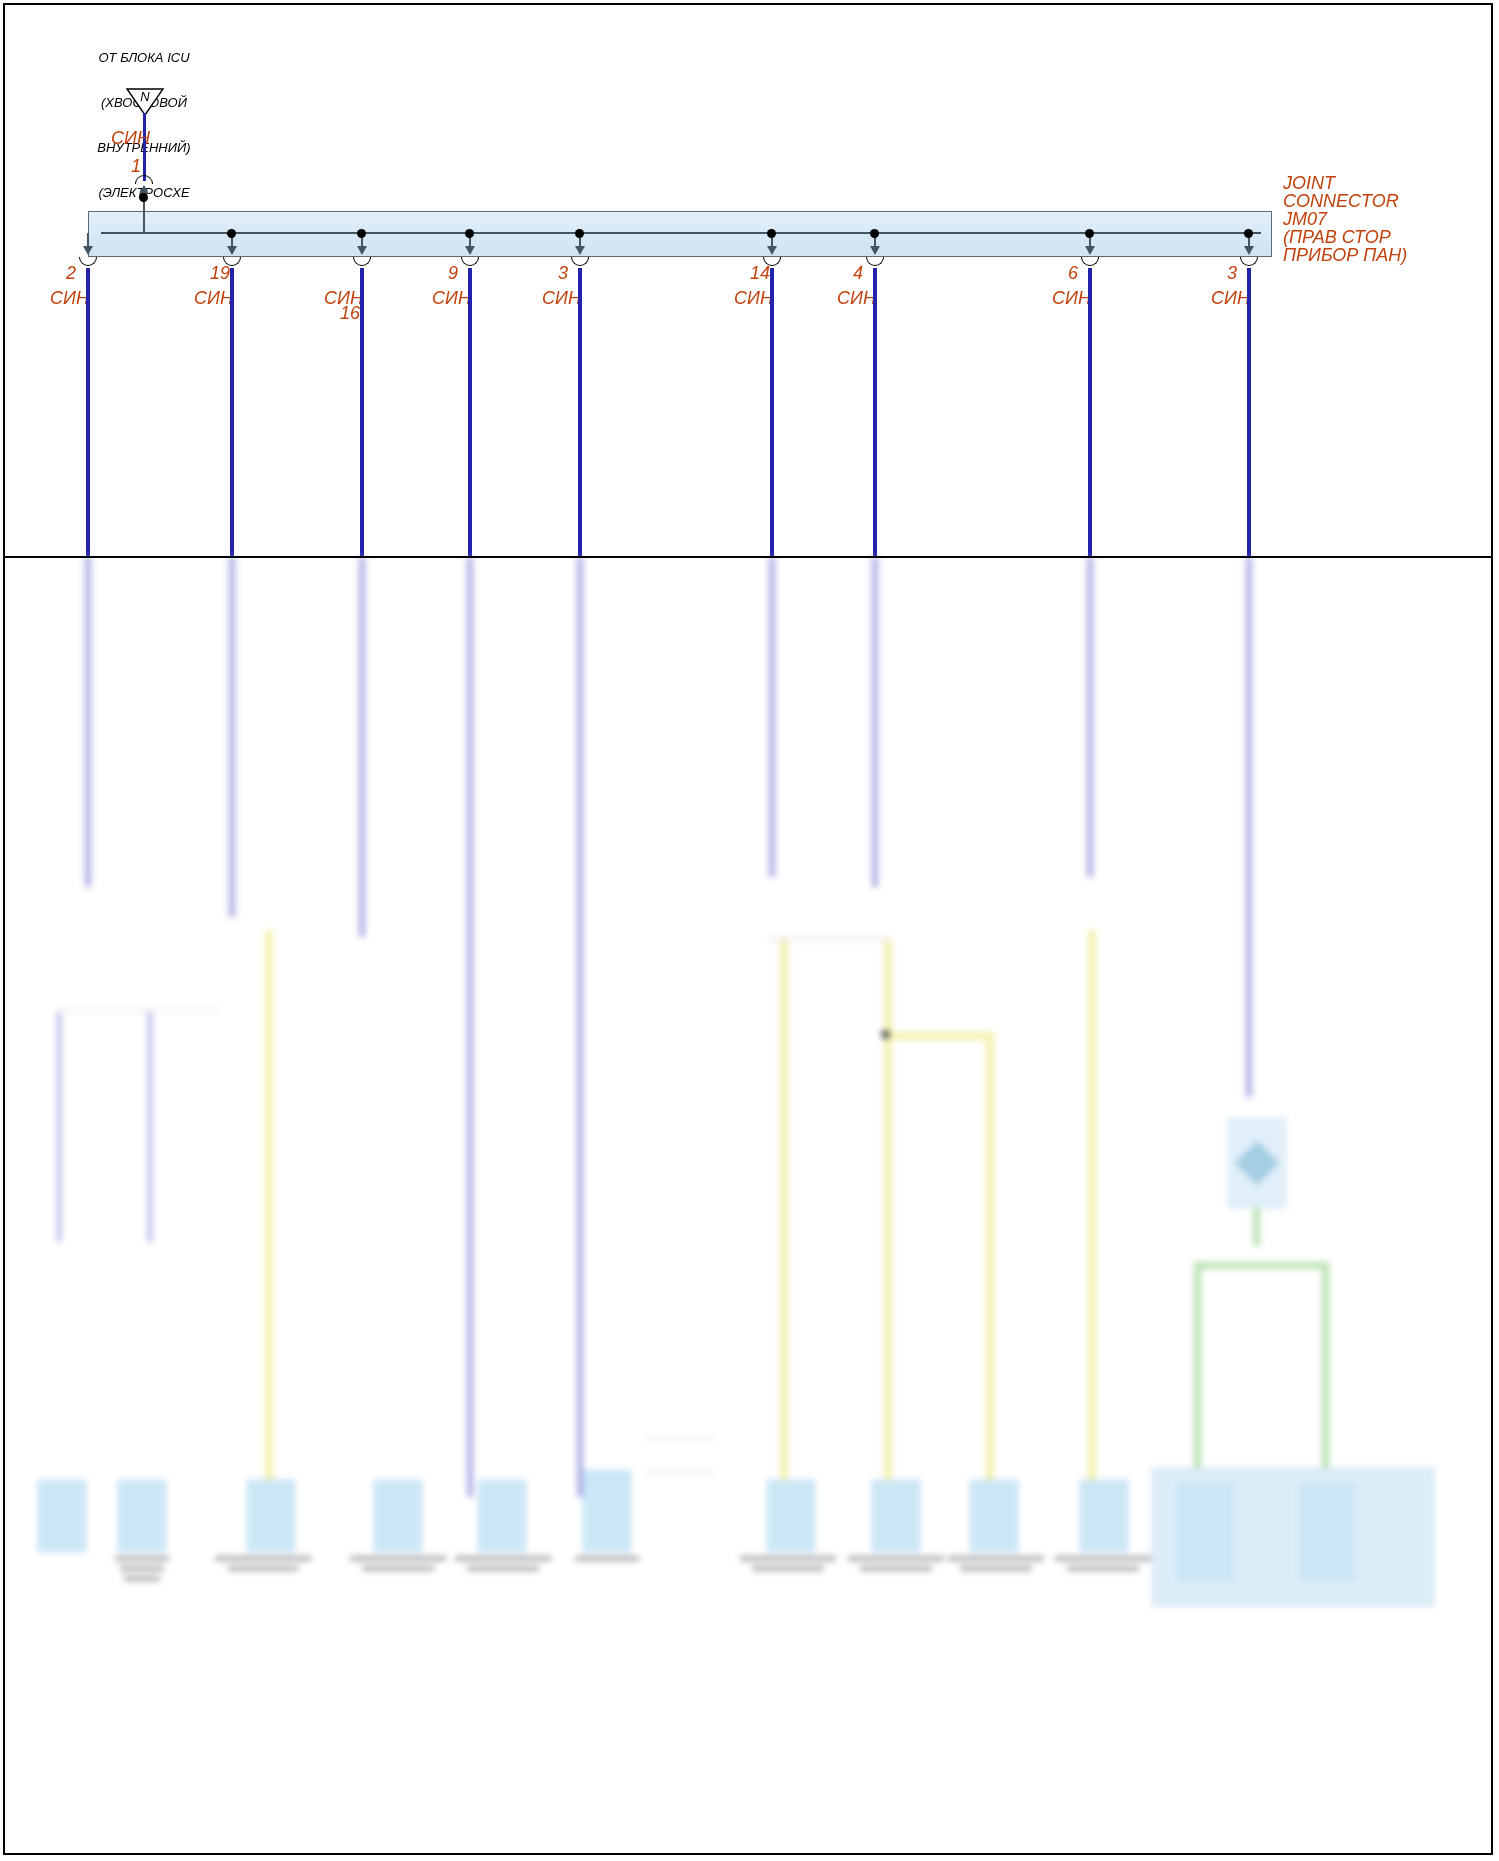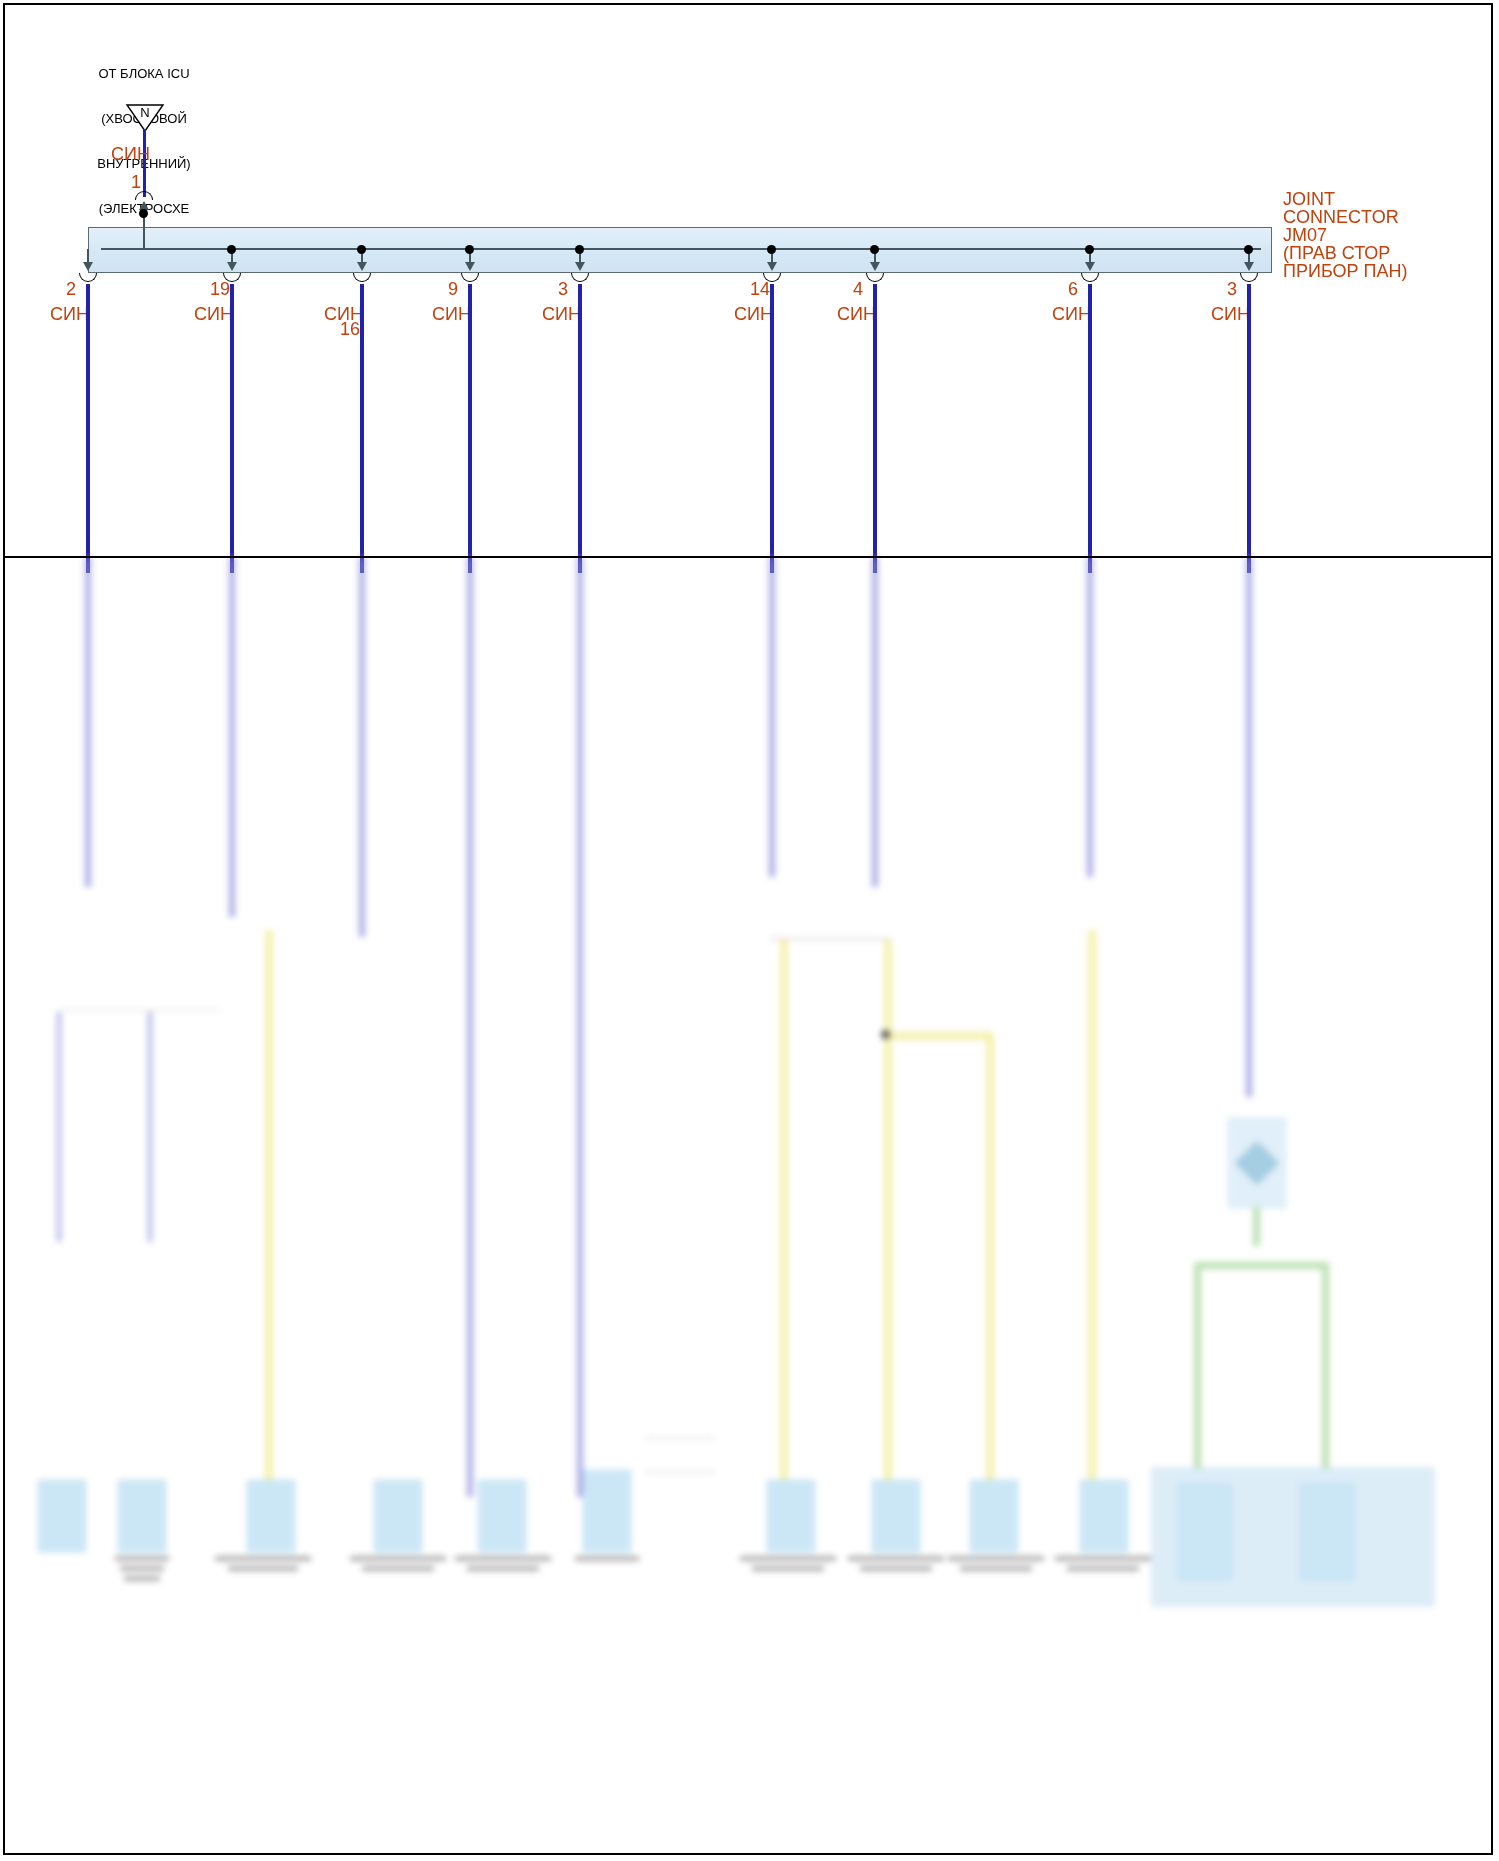--- a/index.html
+++ b/index.html
@@ -37,24 +37,25 @@
     position: absolute;
     left: 4px;
     top: 556px;
     width: 1488px;
     height: 0;
     border-top: 2px solid #000000;
   }
 
   .sharp-layer {
     position: absolute;
-    left: 0; top: 16px;
+    left: 0; top: 0;
     width: 1499px;
     height: 557px;
     overflow: hidden;
+    font-style: italic;
   }
 
   .blur-layer {
     position: absolute;
     left: 0; top: 557px;
     width: 1499px;
     height: 1304px;
     overflow: hidden;
     filter: blur(3.2px);
     opacity: .80;

